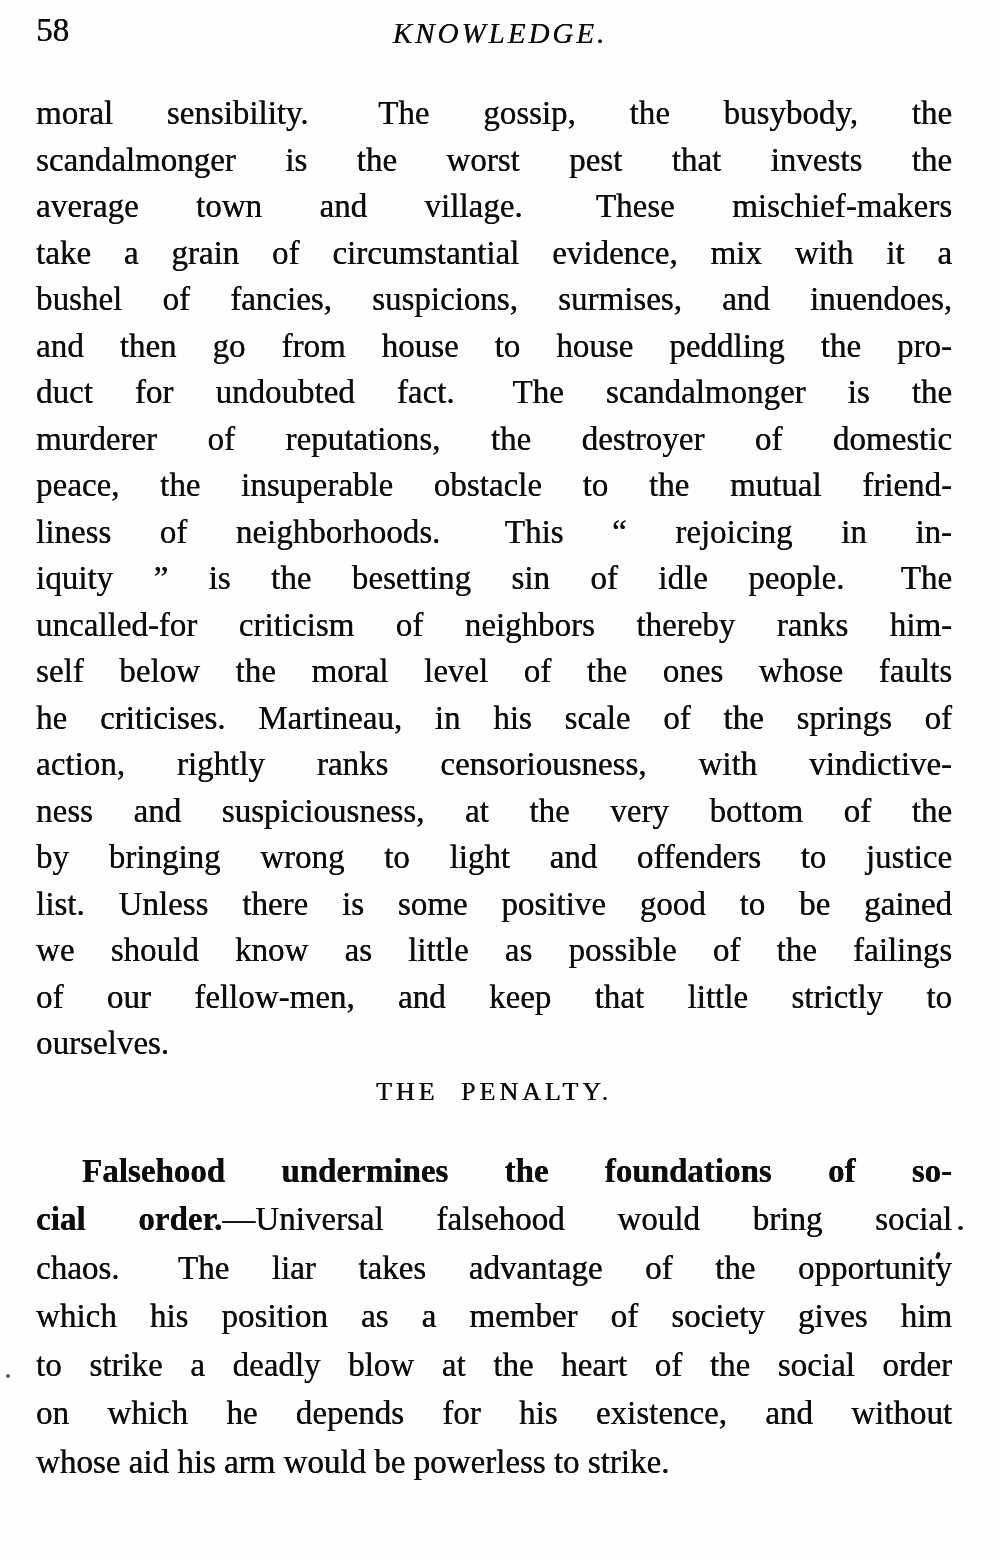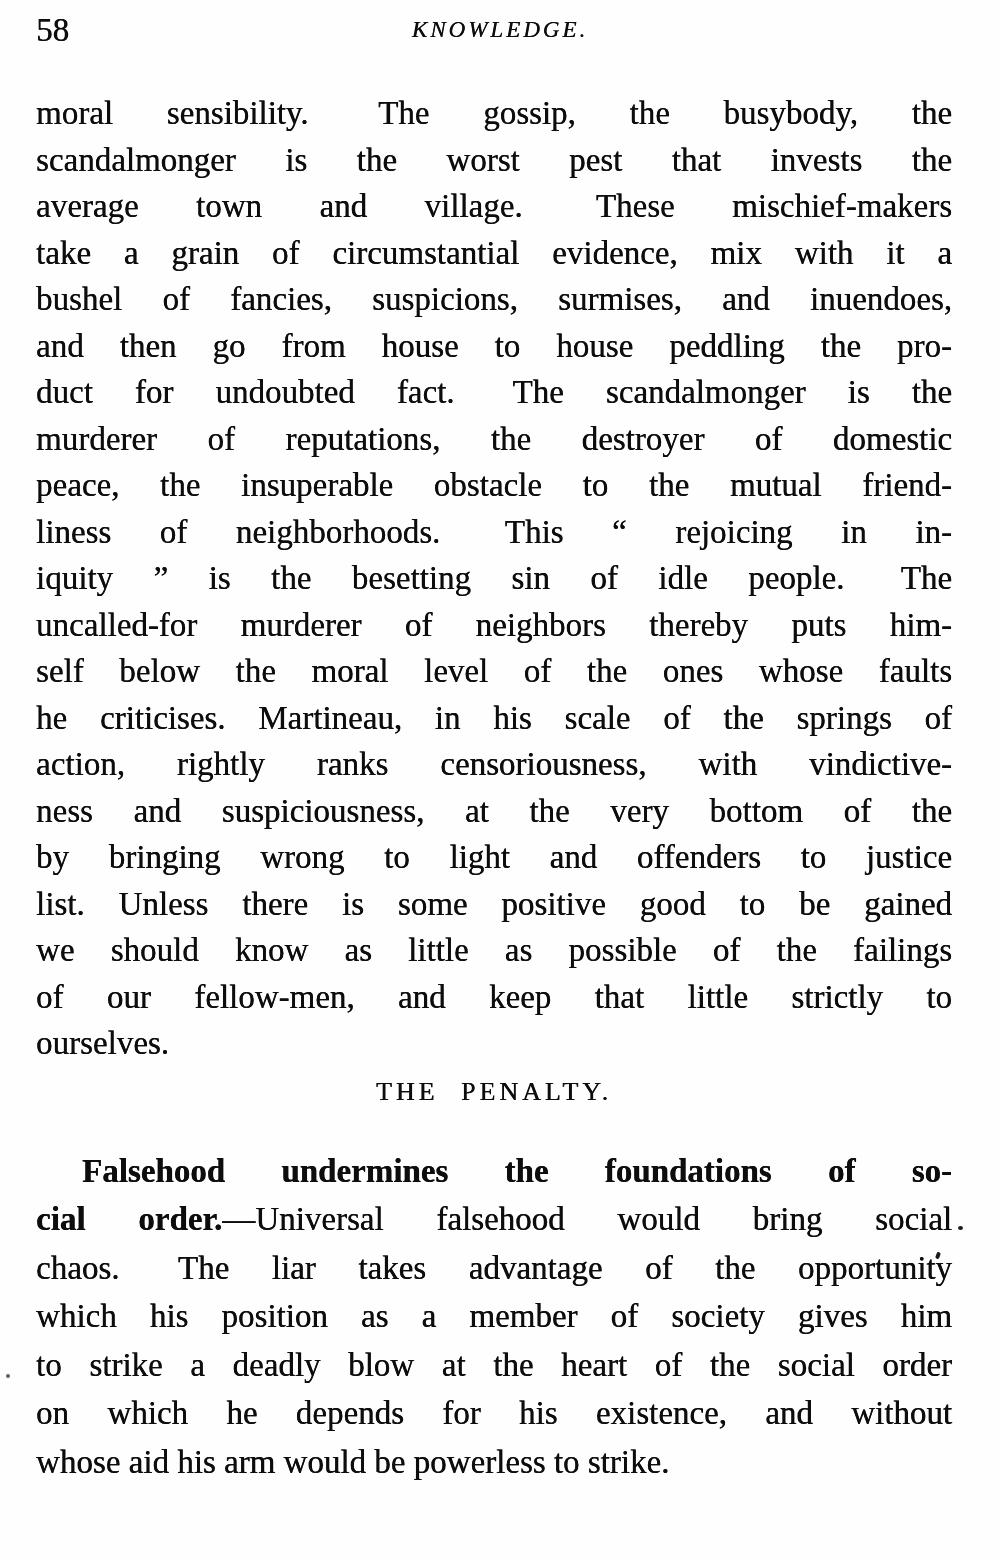--- a/index.html
+++ b/index.html
@@ -18,21 +18,21 @@
   }
   .pagenum {
     position: absolute; left: 36px; top: 12px;
     font-size: 33px;
     text-shadow: 0.4px 0 0 currentColor;
   }
   .running-title {
     position: absolute; left: 0; right: 0; top: 17px;
     text-align: center;
     font-style: italic;
-    font-size: 23px;
+    font-size: 29px;
     letter-spacing: 3px;
     text-shadow: 0.3px 0 0 currentColor;
   }
   .body-text {
     position: absolute; left: 36px; top: 90px; width: 916px;
   }
   .line {
     font-size: 33px;
     line-height: 46.5px;
     text-align: justify;
@@ -76,21 +76,21 @@
       <div class="line">scandalmonger is the worst pest that invests the</div>
       <div class="line">average town and village.  These mischief-makers</div>
       <div class="line">take a grain of circumstantial evidence, mix with it a</div>
       <div class="line">bushel of fancies, suspicions, surmises, and inuendoes,</div>
       <div class="line">and then go from house to house peddling the pro-</div>
       <div class="line">duct for undoubted fact.  The scandalmonger is the</div>
       <div class="line">murderer of reputations, the destroyer of domestic</div>
       <div class="line">peace, the insuperable obstacle to the mutual friend-</div>
       <div class="line">liness of neighborhoods.  This “ rejoicing in in-</div>
       <div class="line">iquity ” is the besetting sin of idle people.  The</div>
-      <div class="line">uncalled-for murderer of neighbors thereby puts him-</div>
+      <div class="line">uncalled-for criticism of neighbors thereby ranks him-</div>
       <div class="line">self below the moral level of the ones whose faults</div>
       <div class="line">he criticises. Martineau, in his scale of the springs of</div>
       <div class="line">action, rightly ranks censoriousness, with vindictive-</div>
       <div class="line">ness and suspiciousness, at the very bottom of the</div>
       <div class="line">by bringing wrong to light and offenders to justice</div>
       <div class="line">list. Unless there is some positive good to be gained</div>
       <div class="line">we should know as little as possible of the failings</div>
       <div class="line">of our fellow-men, and keep that little strictly to</div>
       <div class="line last">ourselves.</div>
     </div>

